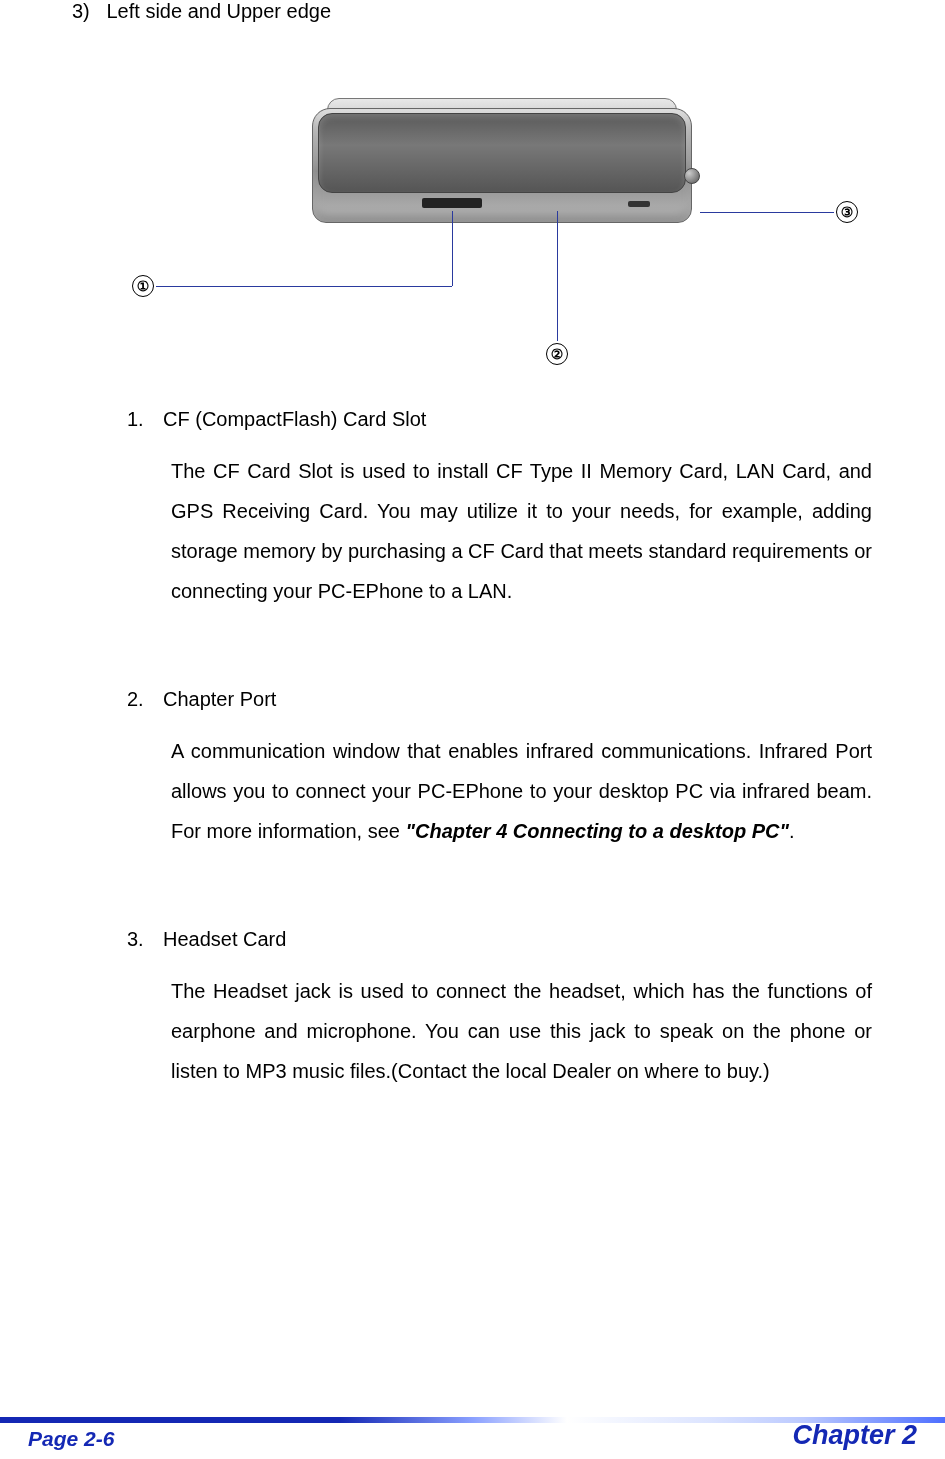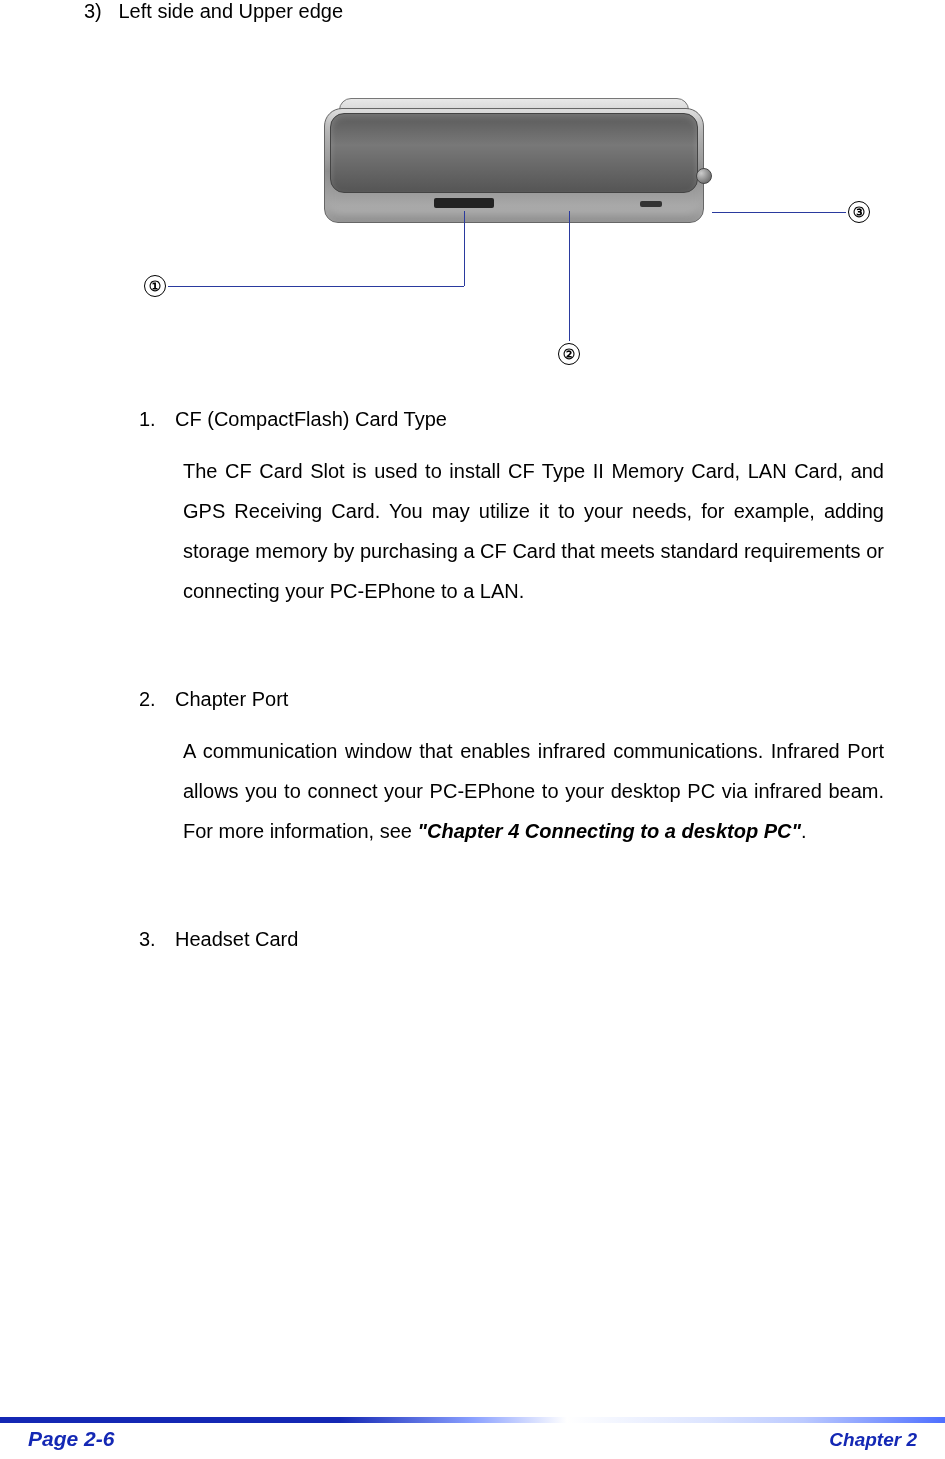--- a/index.html
+++ b/index.html
@@ -7,21 +7,21 @@
       font-family: Arial, Helvetica, sans-serif;
       background: #ffffff;
       width: 945px;
       height: 1459px;
       position: relative;
       font-size: 20px;
       color: #000000;
     }
     .content {
       position: absolute;
-      left: 84px;
+      left: 72px;
       top: 0px;
       width: 800px;
     }
     .section-heading {
       font-size: 20px;
       margin-left: 0px;
     }
     .figure-area {
       position: relative;
       width: 800px;
@@ -148,21 +148,21 @@
       font-style: italic;
       font-size: 21px;
       font-family: Arial, sans-serif;
     }
     .footer-right {
       position: absolute;
       right: 28px; bottom: 8px;
       color: #1428b4;
       font-weight: bold;
       font-style: italic;
-      font-size: 19px;
+      font-size: 27px;
       font-family: Arial, sans-serif;
     }
   </style>
 </head>
 <body>
 
 <div class="content">
 
   <div class="section-heading">
     <span>3)</span>&nbsp;&nbsp;
@@ -195,40 +195,41 @@
       <span>③</span>
     </div>
     <div class="hr-line" style="left:628px; top:149px; width:134px;"></div>
   </div>
 
   <div class="items-block">
 
     <div class="item">
       <div class="item-title">
         <span class="item-num">1.</span>
-        <span>CF (CompactFlash) Card Type</span>
+        <span>CF (CompactFlash) Card Slot</span>
       </div>
       <div class="item-body">The CF Card Slot is used to install CF Type II Memory Card, LAN Card, and GPS Receiving Card. You may utilize it to your needs, for example, adding storage memory by purchasing a CF Card that meets standard requirements or connecting your PC-EPhone to a LAN.</div>
     </div>
 
     <div class="item">
       <div class="item-title">
         <span class="item-num">2.</span>
         <span>Chapter Port</span>
       </div>
       <div class="item-body">
         <span>A communication window that enables infrared communications. Infrared Port allows you to connect your PC-EPhone to your desktop PC via infrared beam. For more information, see </span><span class="boldit">"Chapter 4 Connecting to a desktop PC"</span><span>.</span>
       </div>
     </div>
 
     <div class="item">
       <div class="item-title">
         <span class="item-num">3.</span>
         <span>Headset Card</span>
       </div>
+      <div class="item-body">The Headset jack is used to connect the headset, which has the functions of earphone and microphone. You can use this jack to speak on the phone or listen to  MP3 music files.(Contact the local Dealer on where to buy.)</div>
     </div>
 
   </div>
 </div>
 
 <div class="footer">
   <div class="footer-bar"></div>
   <div class="footer-left">Page 2-6</div>
   <div class="footer-right">Chapter 2</div>
 </div>

